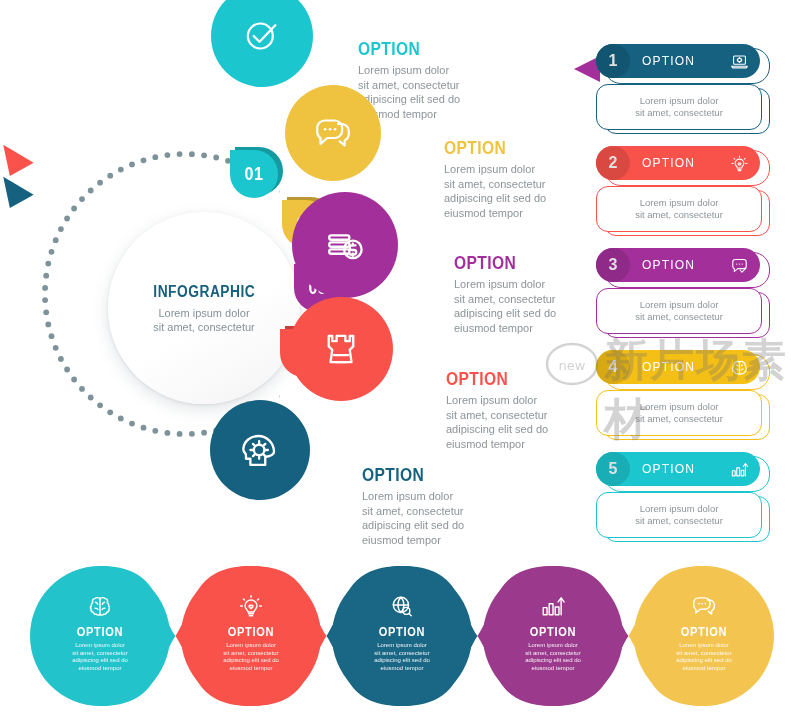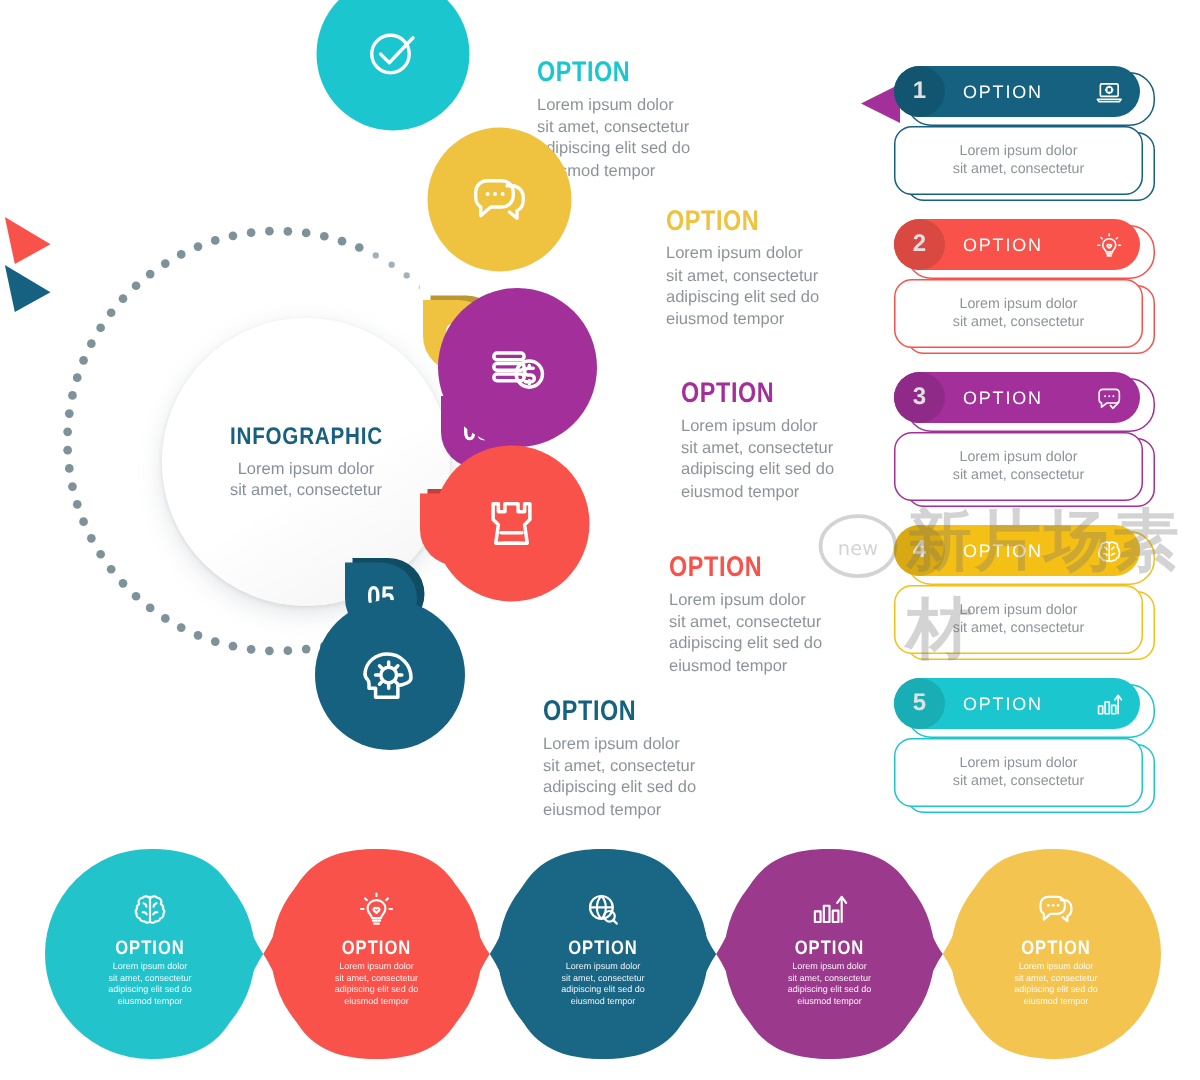--- a/index.html
+++ b/index.html
@@ -195,20 +195,25 @@
   </svg>
 
   <div class="abs" id="center-circle"></div>
   <div class="abs" id="center-inner">
     <div id="center-title">INFOGRAPHIC</div>
     <div id="center-sub">Lorem ipsum dolor
 sit amet, consectetur</div>
   </div>
 
   <div class="abs" id="rows-layer" style="left:0;top:0;width:600px;height:560px;">
+      <div class="badge" style="left:230px;top:150px;">
+               <div class="shd" style="background:#1CC6CE;"></div>
+               <div class="shp" style="background:#1CC6CE;"></div>
+               <div class="num">01</div>
+             </div>
       <div class="bub" style="left:211px;top:-15px;width:102px;height:102px;">
                <div class="disc" style="background:#1CC6CE;"></div>
                <div class="ico">
           <svg width="40" height="40" viewBox="0 0 48 48" fill="none" stroke="#ffffff" stroke-width="2.6666666666666665" stroke-linecap="round" stroke-linejoin="round">
             <circle cx="22" cy="24" r="15"></circle>
             <path d="M14 24 l7 7 L40 11"></path>
           </svg>
         </div>
              </div>
       <div class="tail" style="left:217px;top:61px;
@@ -293,25 +298,20 @@
              </div>
       <div class="tail" style="left:293px;top:293px;
                border-left:26px solid #F8524B;border-bottom:8px solid transparent;
                border-top:24px solid transparent;transform:rotate(-12deg);"></div>
       <div class="row-head" style="left:446px;top:368px;width:190px;">
                <div class="ttl h" style="color:#F8524B;">OPTION</div>
                <div class="body-txt" style="margin-top:3px;">Lorem ipsum dolor
 sit amet, consectetur
 adipiscing elit  sed do
 eiusmod tempor</div>
-             </div>
-      <div class="badge" style="left:230px;top:375px;">
-               <div class="shd" style="background:#15617F;"></div>
-               <div class="shp" style="background:#15617F;"></div>
-               <div class="num">05</div>
              </div>
       <div class="bub" style="left:210px;top:400px;width:100px;height:100px;">
                <div class="disc" style="background:#15617F;"></div>
                <div class="ico">
           <svg width="42" height="42" viewBox="0 0 48 48" fill="none" stroke="#ffffff" stroke-width="2.6666666666666665" stroke-linecap="round" stroke-linejoin="round">
             <path d="M40 26c0-10-8-18-18-18-9 0-16 6-17 14-.4 3 .8 4.4 2 5.6 1 1 1 2.4 1 3.4v3h5v7h17v-9c6-1 10-3 10-6z"></path>
                 <circle cx="23" cy="24" r="6"></circle>
                 <path d="M23 14v3M23 31v3M13 24h3M30 24h3M16 17l2 2M28 29l2 2M30 17l-2 2M18 29l-2 2"></path>
           </svg>
         </div>

